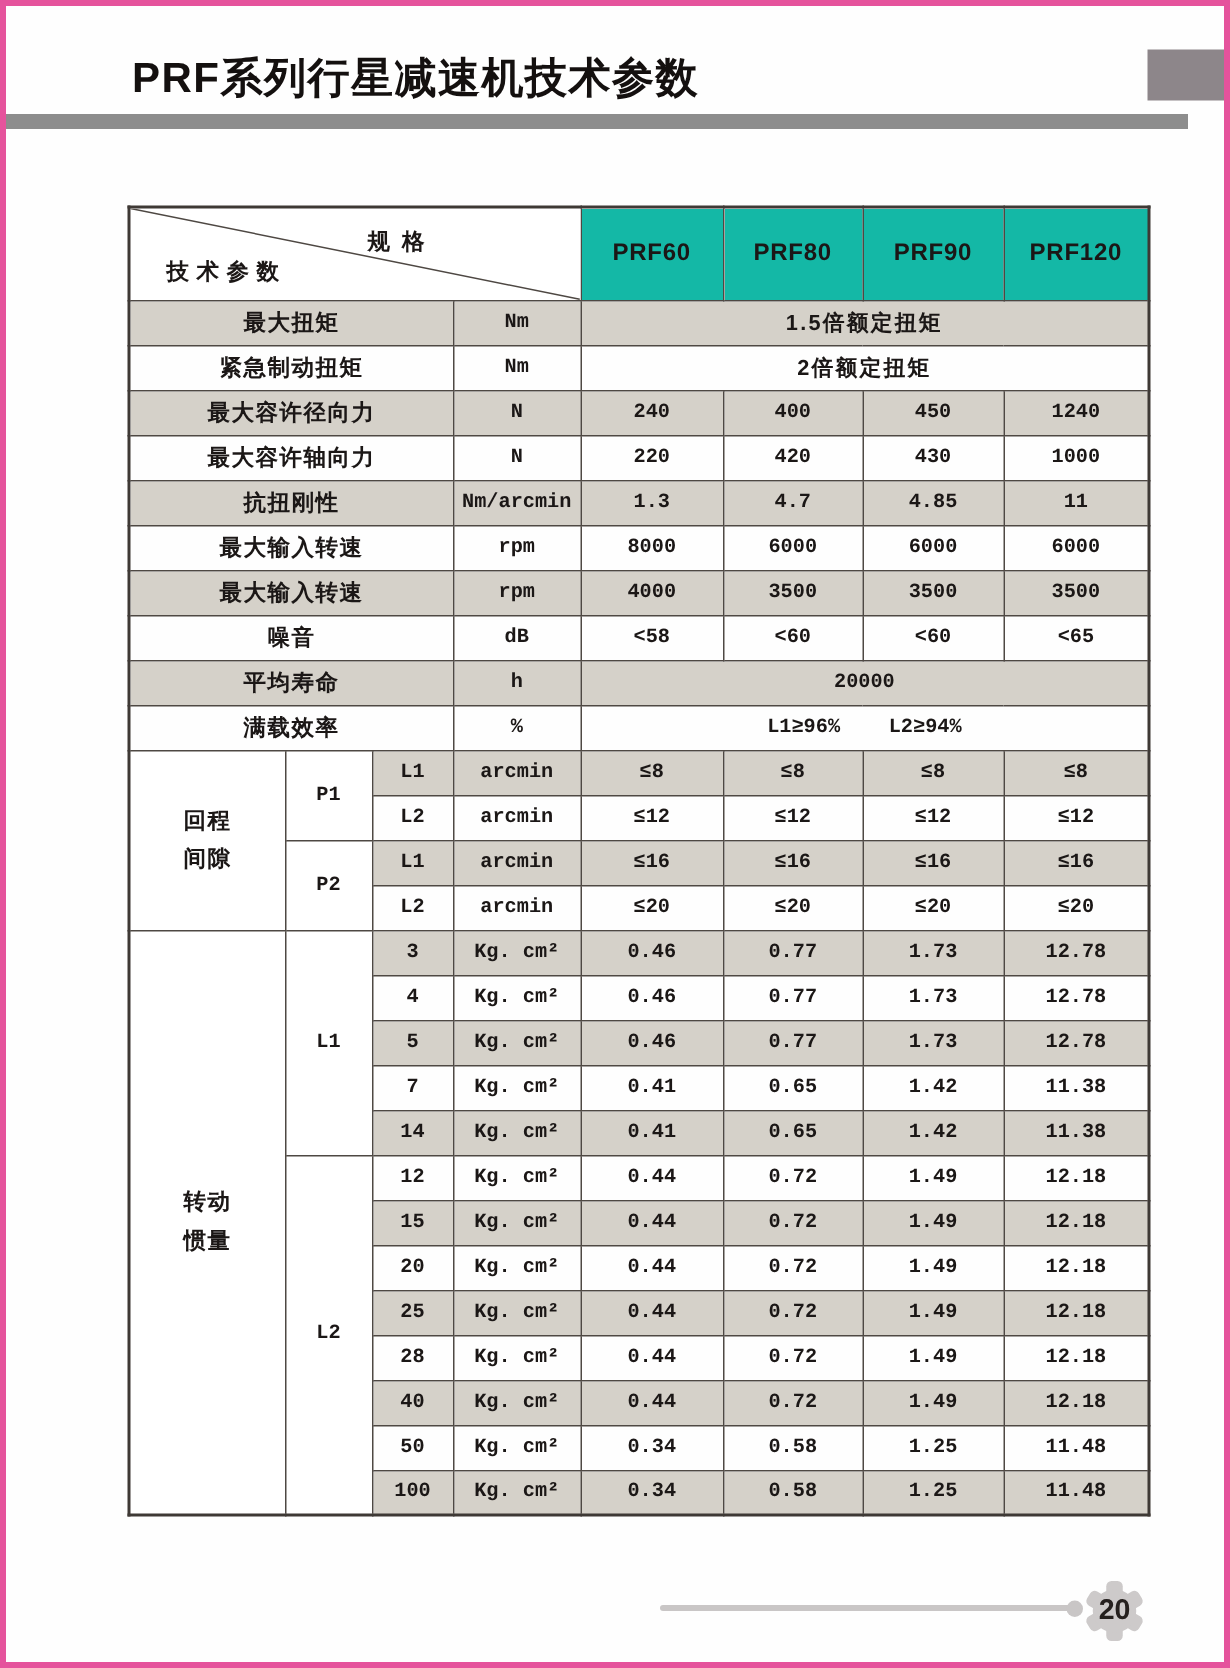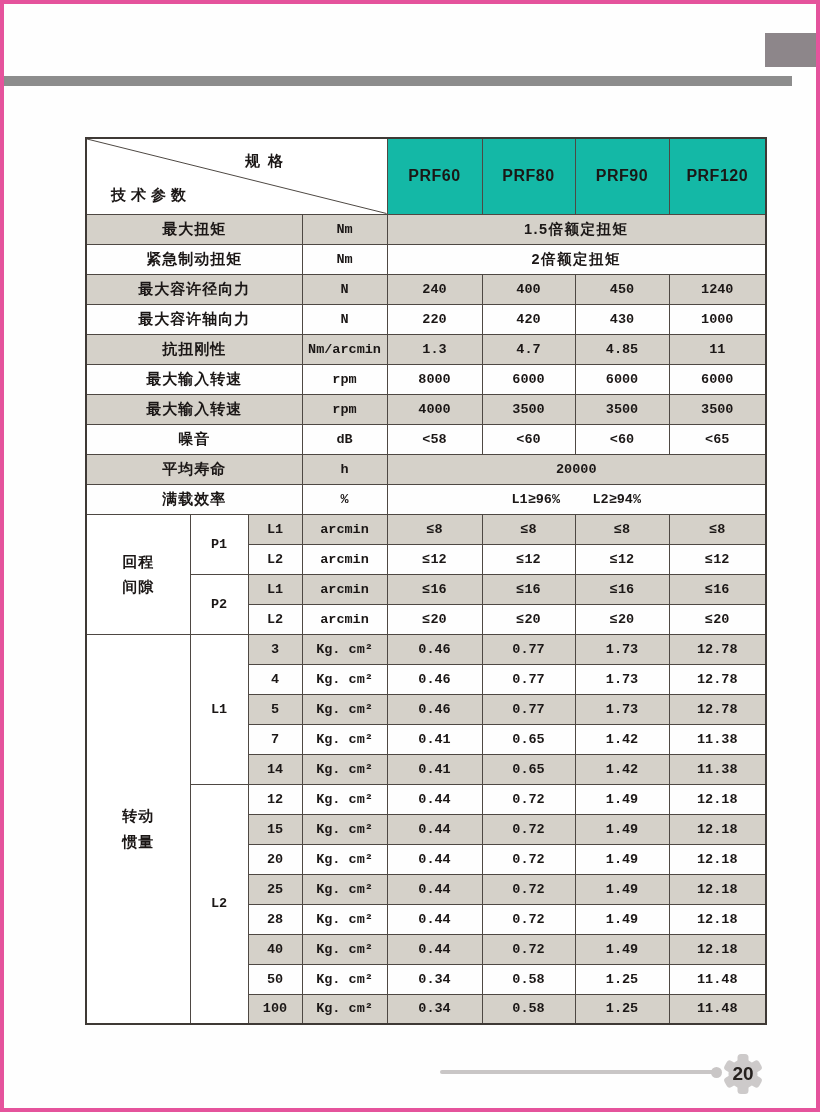--- a/index.html
+++ b/index.html
@@ -20,21 +20,21 @@
 
   table.spec {
     position:absolute; left:85px; top:137px; width:680px;
     border-collapse:collapse; table-layout:fixed;
     border:2px solid #3e3935;
   }
   table.spec td, table.spec th {
     border:1px solid #4e4843; text-align:center; vertical-align:middle;
     padding:0; overflow:hidden;
   }
-  thead tr { height:76px; }
+  thead tr { height:62px; }
   tbody tr { height:30px; }
 
   .colhead { font-size:16px; font-weight:bold; background:#14b8a6; letter-spacing:0.5px;
     font-family:"Liberation Sans", sans-serif; }
   .diag { position:relative; background:#fff; }
   .diag svg { position:absolute; inset:0; width:100%; height:100%; display:block; }
   .diag-top {
     position:absolute; left:158px; top:13px; font-size:15px; font-weight:bold; letter-spacing:8px;
   }
   .diag-bottom {
@@ -68,20 +68,21 @@
     position:absolute; inset:0; display:flex; align-items:center; justify-content:center;
     font-size:19px; font-weight:bold; color:#25201e; font-family:"Liberation Sans", sans-serif;
   }
 </style>
 </head>
 <body>
 
 <div class="page">
   <div class="pink-frame"></div>
 
+  <div class="page-title">PRF系列行星减速机技术参数</div>
   <div class="title-bar"></div>
   <div class="corner-sq"></div>
 
   <table class="spec">
     <colgroup>
       <col style="width:104px">
         <col style="width:58px">
         <col style="width:54px">
         <col style="width:85px">
       <col style="width:95px">

